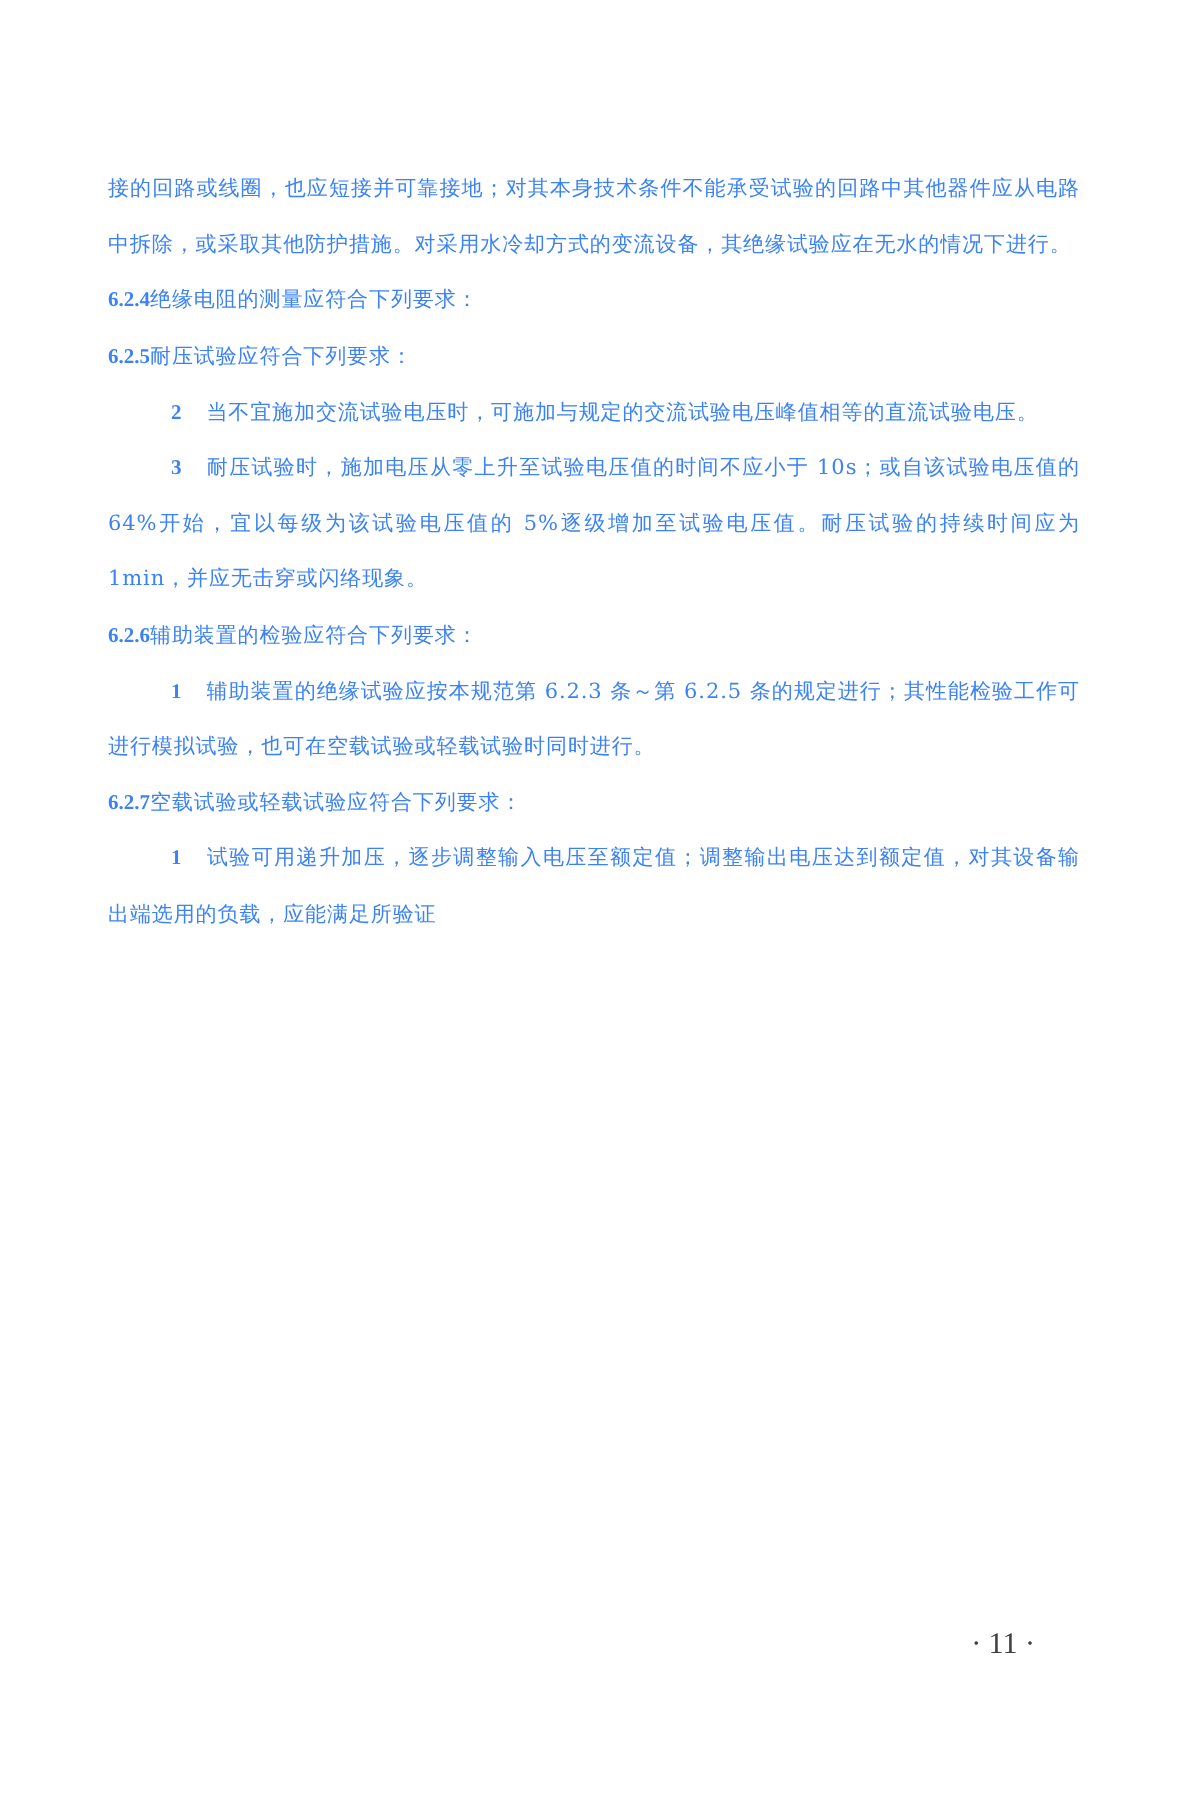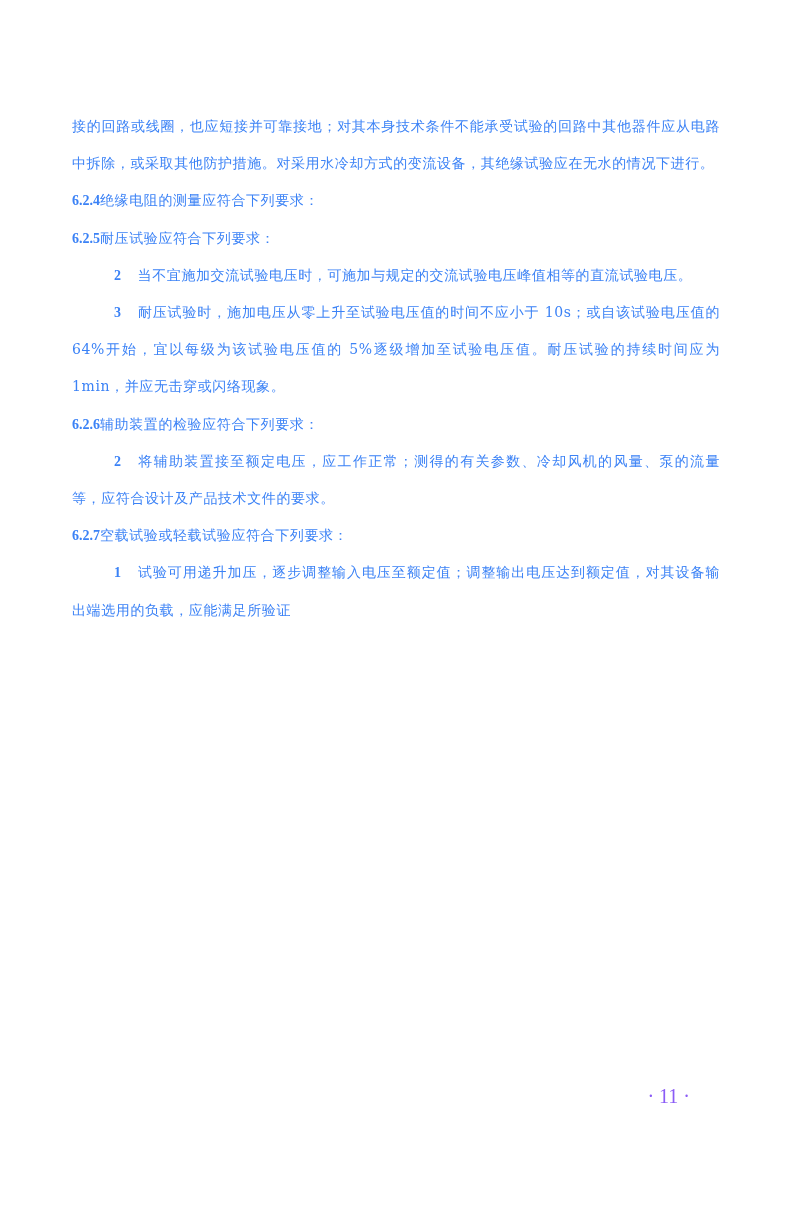--- a/index.html
+++ b/index.html
@@ -18,21 +18,21 @@
     .para { margin: 0; padding: 0; text-align: justify; text-align-last: left; }
     .para.item { text-indent: 42px; }
     .clause-no { font-weight: bold; font-family: "Liberation Serif", serif; letter-spacing: 0; }
     .item-no { font-weight: bold; font-family: "Liberation Serif", serif; margin-right: 16px; }
     .footer {
       position: absolute;
       right: 110px;
       top: 1085px;
       font-family: "Liberation Serif", serif;
       font-size: 20px;
-      color: #8b5cf6;
+      color: #404040;
     }
   </style>
 </head>
 <body>
 
 <div class="page">
   <p class="para">
     <span>接的回路或线圈，也应短接并可靠接地；对其本身技术条件不能承受试验的回路中其他器件应从电路中拆除，或采取其他防护措施。对采用水冷却方式的变流设备，其绝缘试验应在无水的情况下进行。</span>
   </p>
 
@@ -47,21 +47,21 @@
     <span class="item-no">2</span><span>当不宜施加交流试验电压时，可施加与规定的交流试验电压峰值相等的直流试验电压。</span>
   </p>
   <p class="para item">
     <span class="item-no">3</span><span>耐压试验时，施加电压从零上升至试验电压值的时间不应小于 10s；或自该试验电压值的 64%开始，宜以每级为该试验电压值的 5%逐级增加至试验电压值。耐压试验的持续时间应为 1min，并应无击穿或闪络现象。</span>
   </p>
 
   <p class="para">
     <span class="clause-no">6.2.6</span><span>辅助装置的检验应符合下列要求：</span>
   </p>
   <p class="para item">
-    <span class="item-no">2</span><span>将辅助装置接至额定电压，应工作正常；测得的有关参数、冷却风机的风量、泵的流量等，应符合设计及产品技术文件的要求。</span>
+    <span class="item-no">1</span><span>辅助装置的绝缘试验应按本规范第 6.2.3 条～第 6.2.5 条的规定进行；其性能检验工作可进行模拟试验，也可在空载试验或轻载试验时同时进行。</span>
   </p>
 
   <p class="para">
     <span class="clause-no">6.2.7</span><span>空载试验或轻载试验应符合下列要求：</span>
   </p>
   <p class="para item">
     <span class="item-no">1</span><span>试验可用递升加压，逐步调整输入电压至额定值；调整输出电压达到额定值，对其设备输出端选用的负载，应能满足所验证</span>
   </p>
 </div>
 

